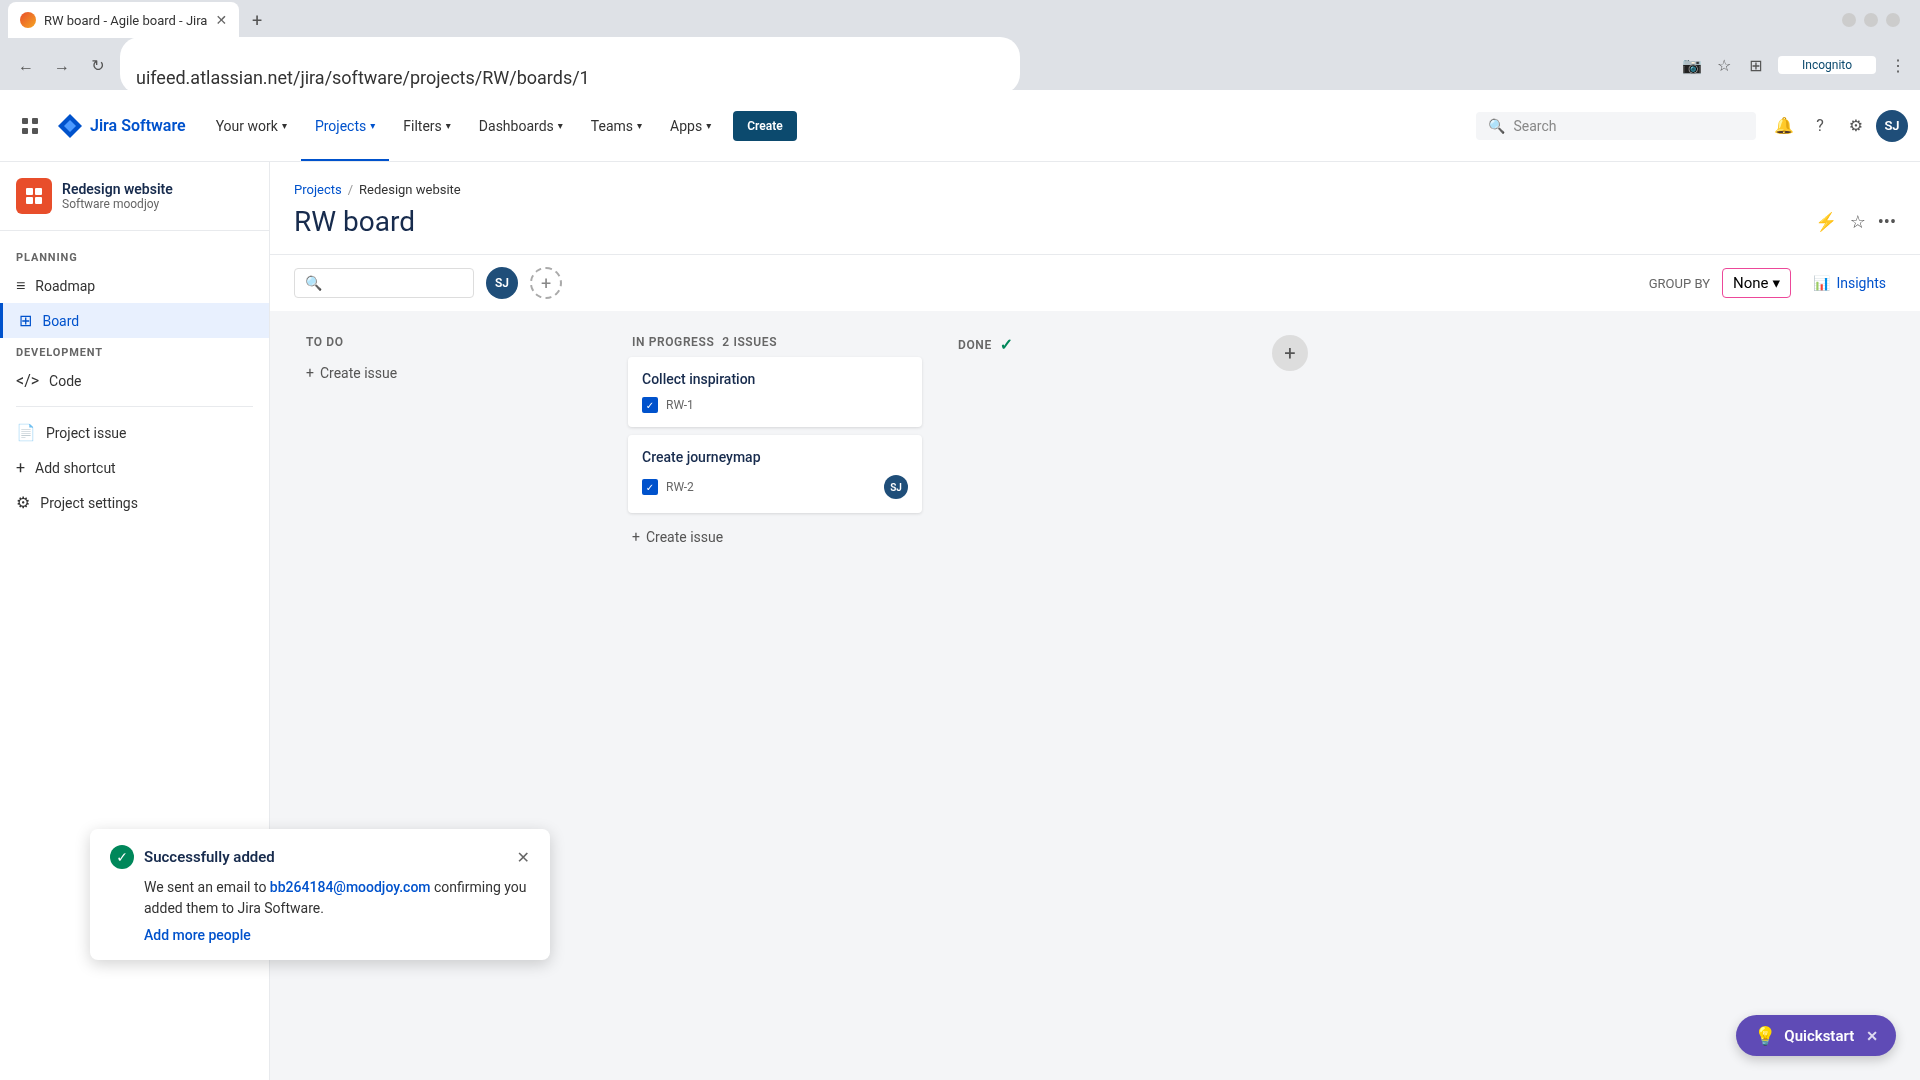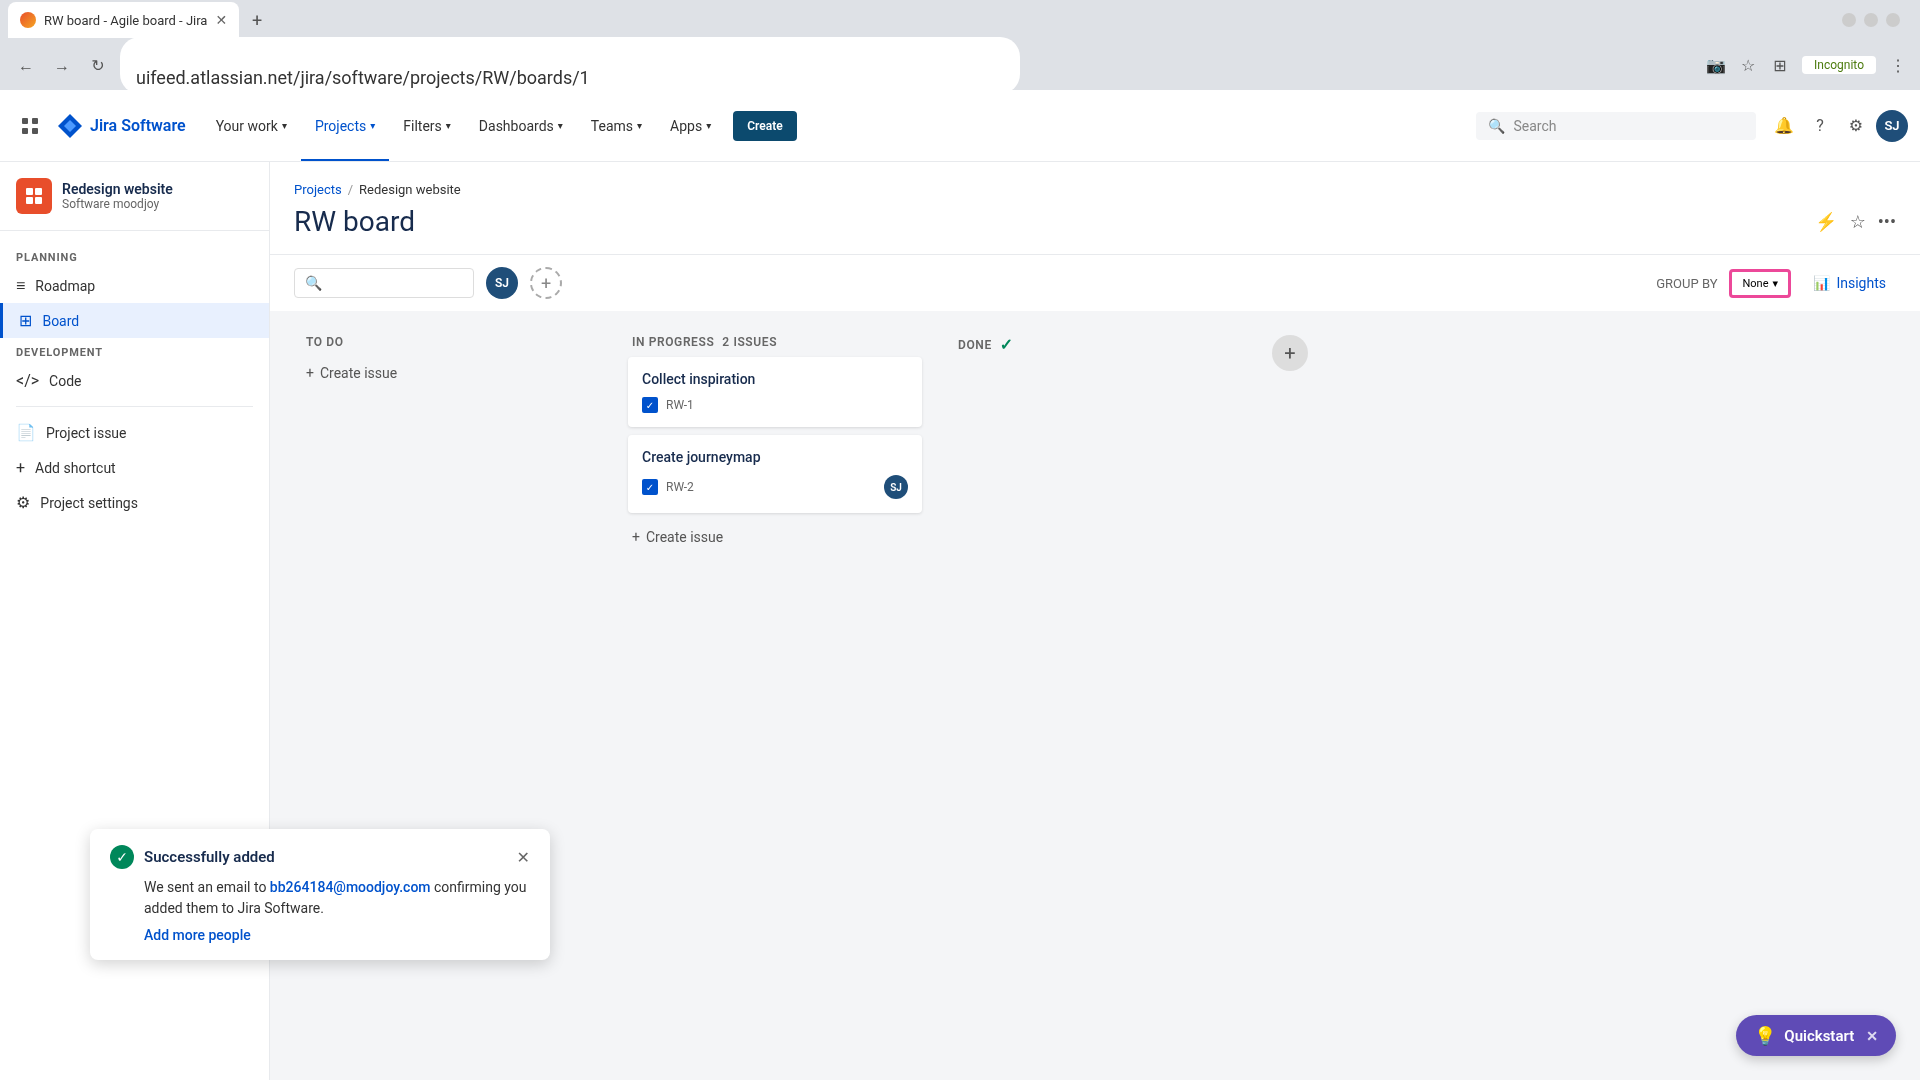--- a/index.html
+++ b/index.html
@@ -98,23 +98,23 @@
     .browser-action-icon {
       width: 20px; height: 20px;
       color: #555;
       display: flex; align-items: center; justify-content: center;
       font-size: 16px;
       cursor: pointer;
     }
     .incognito-badge {
       background: #fff;
       border-radius: 4px;
-      padding: 2px 12px;
+      padding: 2px 24px;
       font-size: 12px;
-      color: #4d7c0f;
+      color: #0c4a6e;
     }
 
     
     .app-layout {
       display: flex;
       flex-direction: column;
       height: calc(1080px - 90px);
     }
 
     
@@ -361,24 +361,24 @@
       color: #888;
       cursor: pointer;
     }
     .group-by-label {
       margin-left: auto;
       font-size: 13px;
       color: #666;
     }
     .group-by-select {
       display: flex; align-items: center; gap: 4px;
-      border: 3px solid #ec4899;
+      border: 1px solid #ec4899;
       border-radius: 4px;
       padding: 5px 10px;
-      font-size: 11px;
+      font-size: 15px;
       cursor: pointer;
       background: #fff;
     }
     .insights-btn {
       display: flex; align-items: center; gap: 6px;
       font-size: 14px;
       color: #0052cc;
       cursor: pointer;
       padding: 5px 10px;
       border-radius: 4px;

